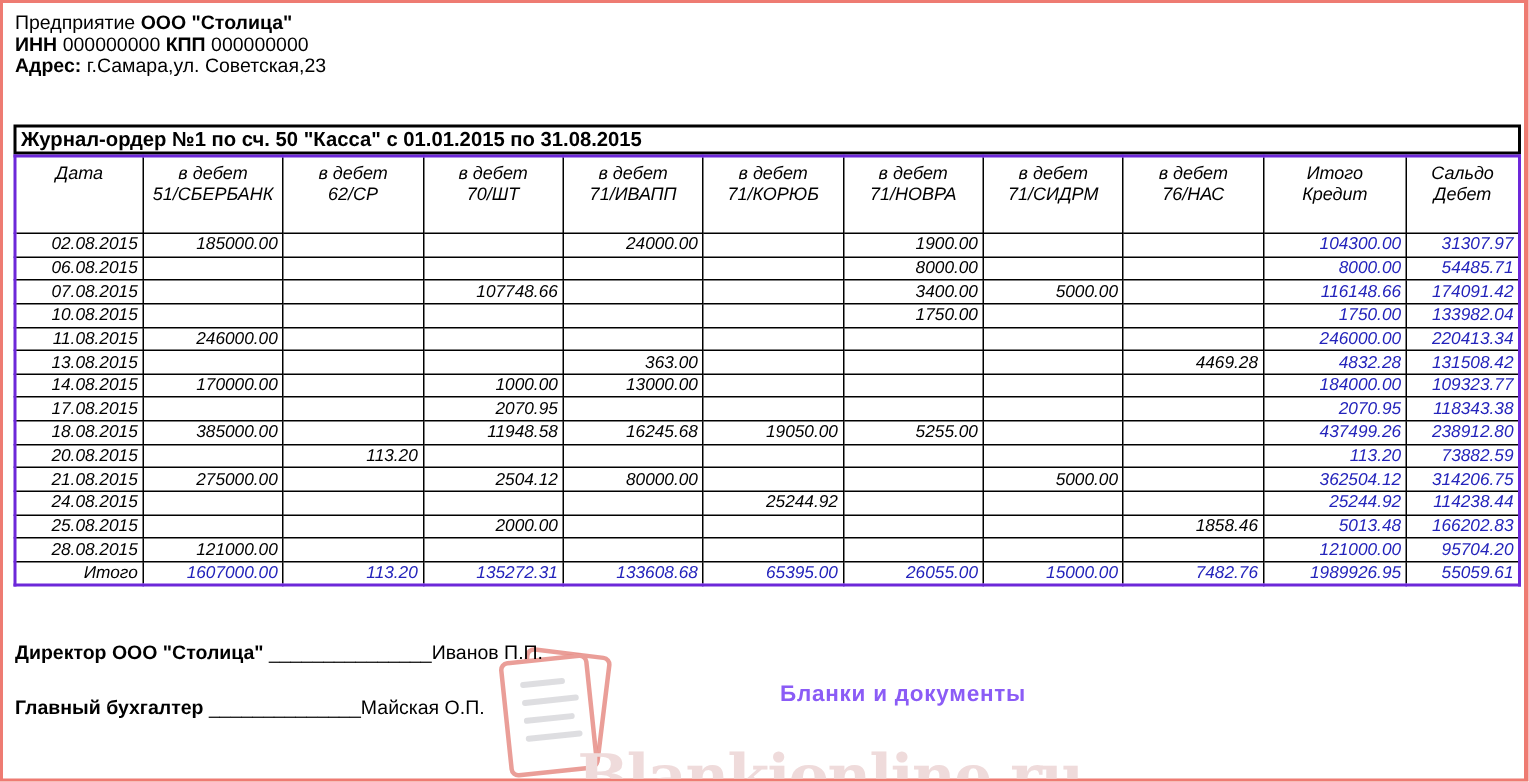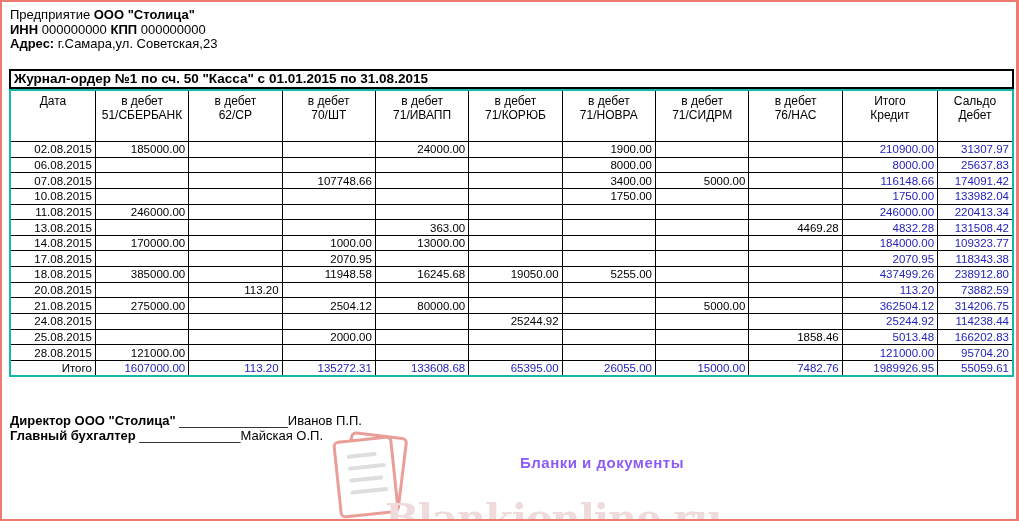--- a/index.html
+++ b/index.html
@@ -16,34 +16,35 @@
     background:#fff;
     position:relative;
     overflow:hidden;
   }
   .content { position:relative; z-index:1; }
   
   .info { margin:6px 0 0 8px; font-size:13px; line-height:14.5px; color:#000; }
   .info b { font-weight:bold; }
   
   .title-box {
-    margin-left:7px; margin-top:17px;
+    margin-left:7px; margin-top:31px;
     width:1005px; height:20px;
     border:2px solid #000;
     font-weight:bold; font-size:13.5px;
     padding:0 3px; line-height:16px;
     overflow:hidden; white-space:nowrap;
   }
   
   table.journal {
     margin-left:7px;
     width:1005px;
     border-collapse:collapse;
     table-layout:fixed;
-    border:2px solid #14b8a6;
+    border:2px solid #6d28d9;
+    font-style:italic;
   }
   table.journal th, table.journal td {
     border:1px solid #000;
     font-weight:normal;
     overflow:hidden;
   }
   table.journal th {
     font-size:12px;
     text-align:center;
     vertical-align:top;
@@ -65,21 +66,21 @@
   th:nth-child(2),th:nth-child(3),th:nth-child(4),th:nth-child(5),
   th:nth-child(6),th:nth-child(7),th:nth-child(8),th:nth-child(9){width:93px;}
   th:nth-child(10){width:95px;}
   th:nth-child(11){width:75px;}
   td.blue { color:#2323bb; }
   tr.totals td { color:#2323bb; }
   tr.totals td.row-label { color:#000; }
   
   .sig-block { margin-left:8px; font-size:13px; }
   .sig-row1 { margin-top:36px; }
-  .sig-row2 { }
+  .sig-row2 { margin-top:22px; }
   .sig-label { font-weight:bold; }
   
   .watermark {
     position:absolute; z-index:0;
     left:330px; top:430px; width:400px; height:90px;
     pointer-events:none;
   }
   .wm-doc {
     position:absolute; background:#fff;
     border:3px solid rgba(217,79,67,.55);
@@ -193,35 +194,35 @@
           <tr>
             <td>02.08.2015</td>
             <td>185000.00</td>
             <td></td>
             <td></td>
             <td>24000.00</td>
             <td></td>
             <td>1900.00</td>
             <td></td>
             <td></td>
-            <td class="blue">210900.00</td>
+            <td class="blue">104300.00</td>
             <td class="blue">31307.97</td>
           </tr>
           <tr>
             <td>06.08.2015</td>
             <td></td>
             <td></td>
             <td></td>
             <td></td>
             <td></td>
             <td>8000.00</td>
             <td></td>
             <td></td>
             <td class="blue">8000.00</td>
-            <td class="blue">25637.83</td>
+            <td class="blue">54485.71</td>
           </tr>
           <tr>
             <td>07.08.2015</td>
             <td></td>
             <td></td>
             <td>107748.66</td>
             <td></td>
             <td></td>
             <td>3400.00</td>
             <td>5000.00</td>

